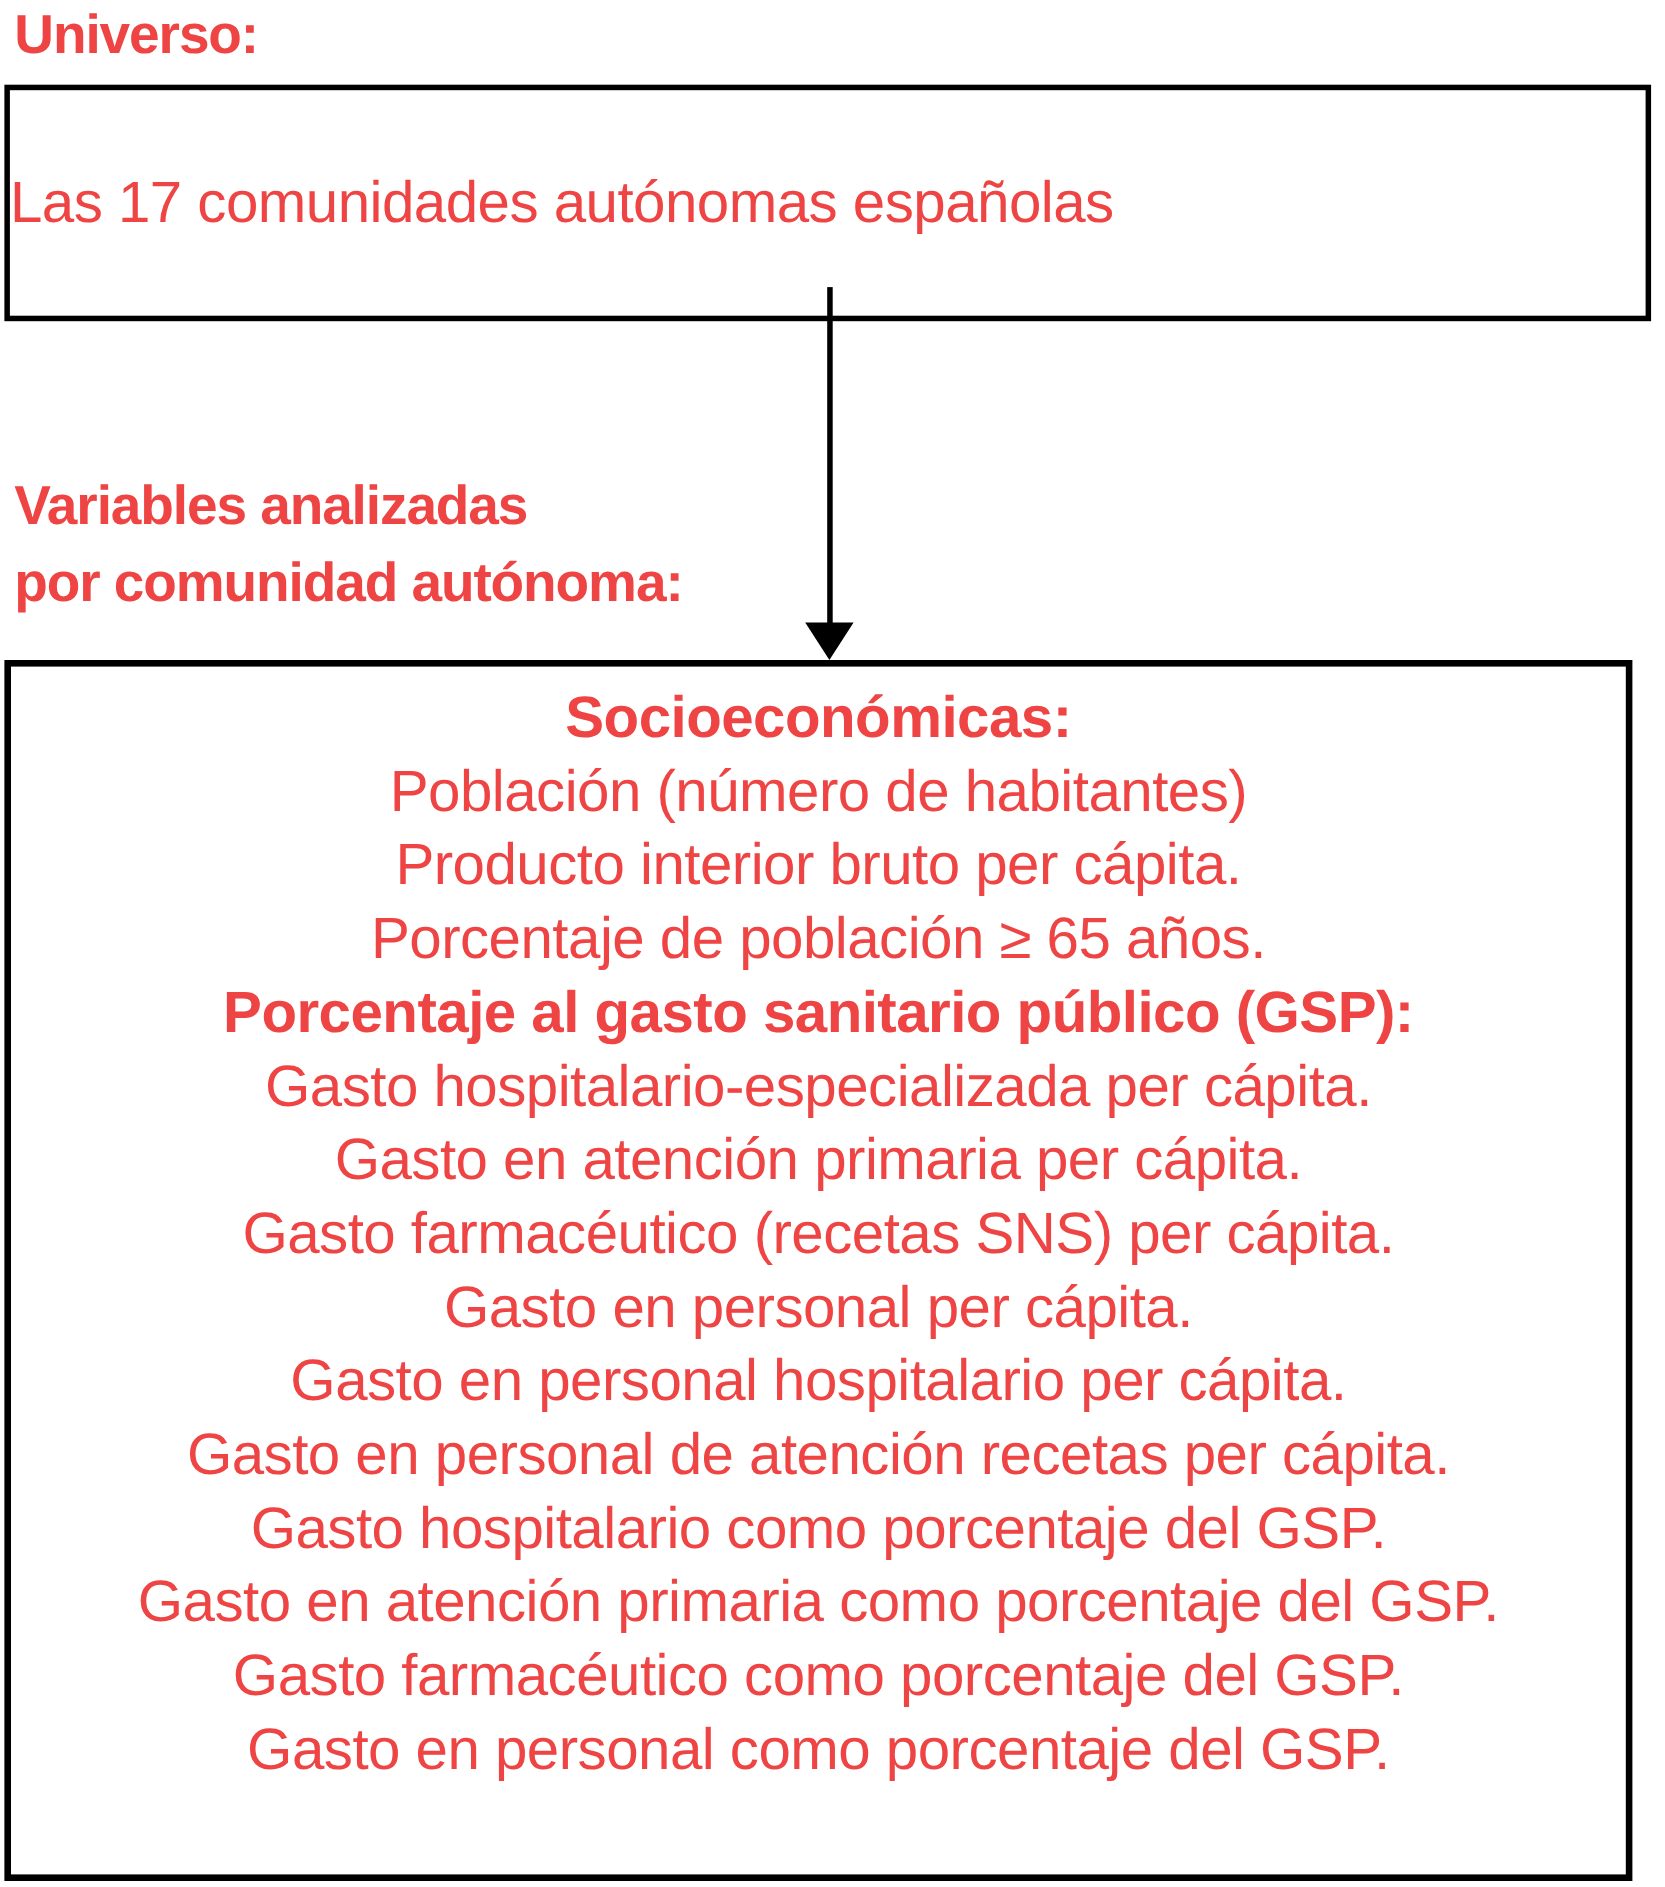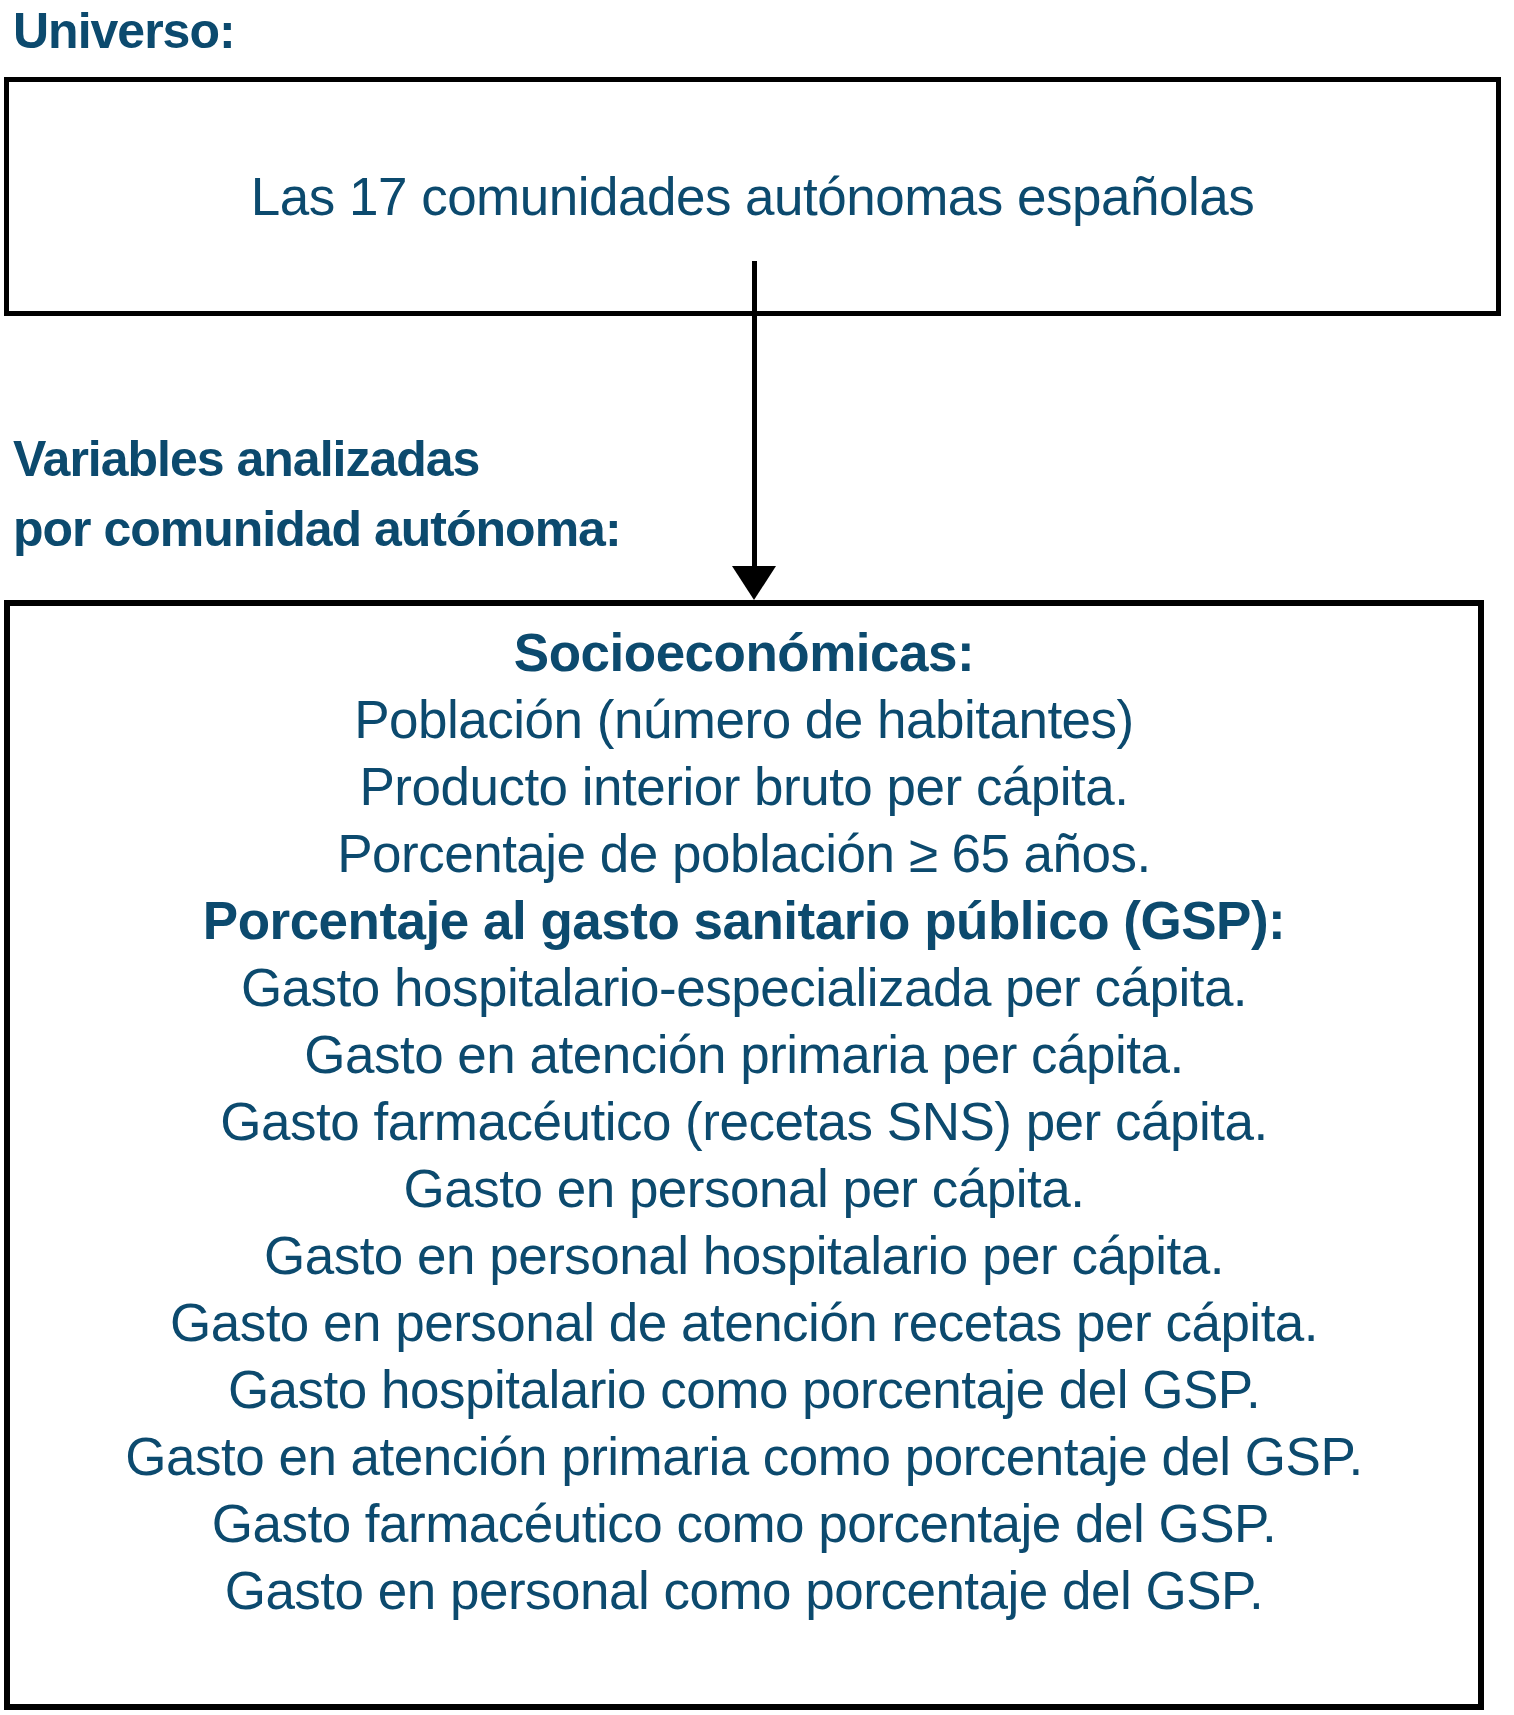--- a/index.html
+++ b/index.html
@@ -6,21 +6,21 @@
   html, body {
     margin: 0;
     padding: 0;
     background: #ffffff;
   }
   .canvas {
     position: relative;
     width: 1514px;
     height: 1715px;
     background: #ffffff;
-    color: #0c4a6e;
+    color: #ef4444;
     font-family: "Liberation Sans", "DejaVu Sans", sans-serif;
     overflow: hidden;
   }
   .heading {
     position: absolute;
     font-weight: bold;
     font-size: 50px;
     line-height: 70px;
     letter-spacing: -1px;
     white-space: nowrap;
@@ -36,24 +36,24 @@
   .box {
     position: absolute;
     box-sizing: border-box;
     border: 5px solid #000000;
     background: #ffffff;
   }
   #universe-box {
     left: 4px;
     top: 77px;
     width: 1497px;
-    height: 239px;
+    height: 215px;
     display: flex;
     align-items: center;
-    justify-content: center;
+    justify-content: flex-start;
   }
   #universe-box .box-text {
     font-size: 53px;
     letter-spacing: -0.5px;
     white-space: nowrap;
   }
   #variables-box {
     left: 4px;
     top: 600px;
     width: 1480px;

